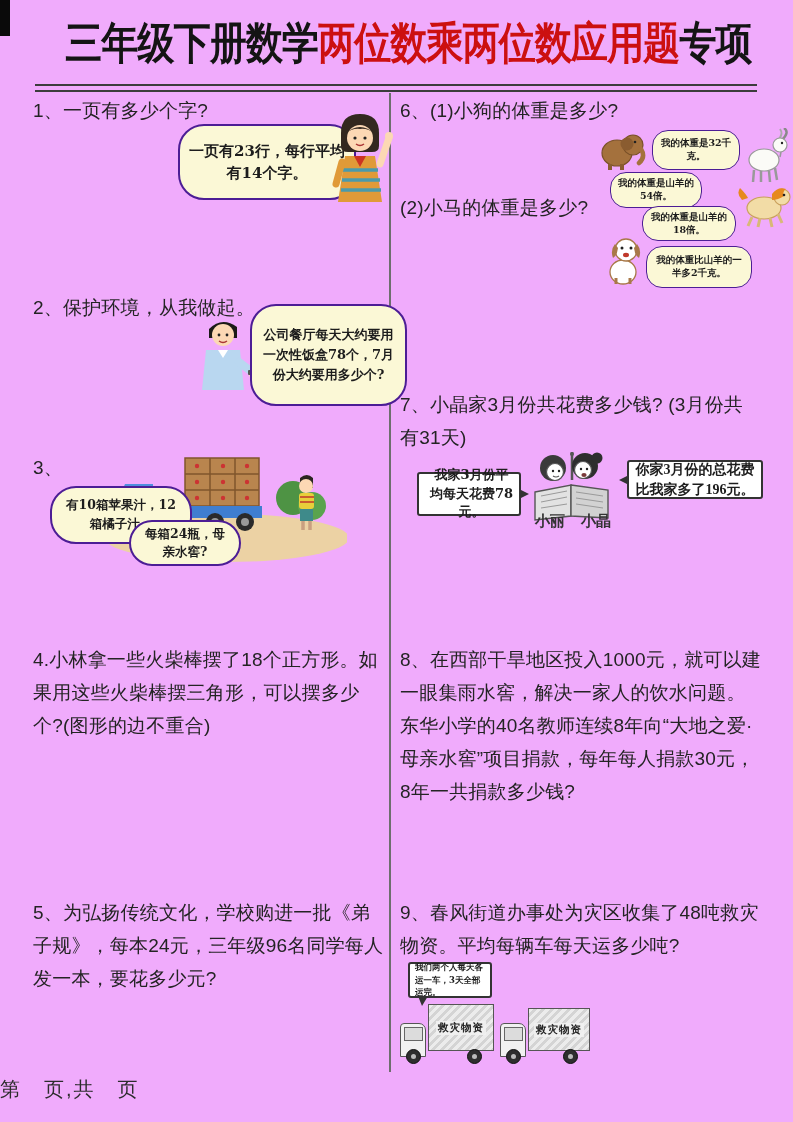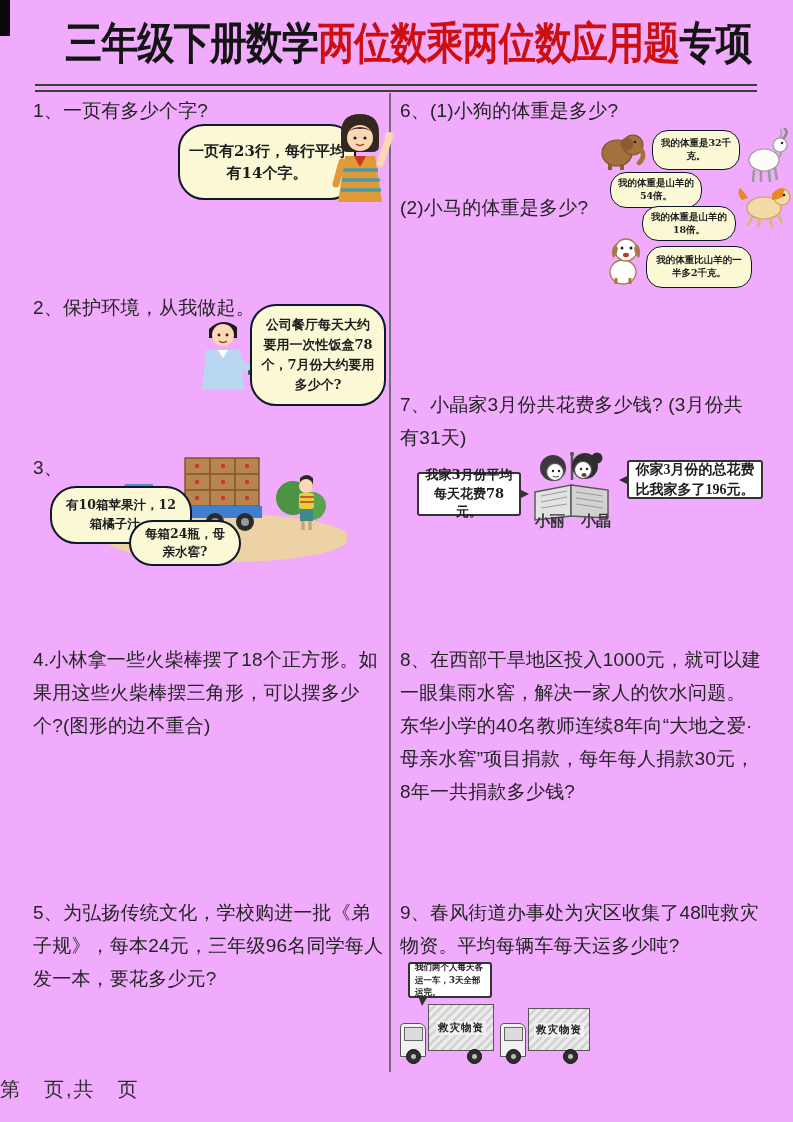--- a/index.html
+++ b/index.html
@@ -16,21 +16,21 @@
   .head-rule { position:absolute; left:35px; width:722px; top:84px; height:4px;
                border-top:2px solid #3c3c3c; border-bottom:2px solid #3c3c3c; }
 
   
   .col-divider { position:absolute; left:389px; top:93px; width:2px; height:979px; background:#6e6e6e; }
 
   
   .q { position:absolute; font-size:19px; line-height:33px; color:#242424; letter-spacing:0.2px; }
 
   
-  .cloud { position:absolute; background:#fbf8d6; border:2px solid #0f172a; border-radius:26px;
+  .cloud { position:absolute; background:#fbf8d6; border:2px solid #4c1d95; border-radius:26px;
            display:flex; align-items:center; justify-content:center; text-align:center;
            font-family:"DejaVu Serif",serif; font-weight:bold; color:#1d1d1d;
            padding:3px 8px; box-sizing:border-box; }
   .cloud.small { border-radius:16px; border-width:1.5px; padding:2px 5px; }
 
   
   .say-box { position:absolute; background:#fff; border:2px solid #333; border-radius:3px;
              display:flex; align-items:center; justify-content:center; text-align:center;
              font-family:"DejaVu Serif",serif; font-weight:bold; color:#1d1d1d;
              padding:2px 4px; box-sizing:border-box; }
@@ -114,21 +114,21 @@
       <circle cx="31" cy="19" r="11" fill="#fcd8b4"></circle>
       <circle cx="27" cy="19" r="1.4" fill="#222"></circle>
         <circle cx="35" cy="19" r="1.4" fill="#222"></circle>
       <path d="M27 25 Q31 28 35 25" stroke="#a33" stroke-width="1.4" fill="none"></path>
       <path d="M14 34 L48 34 L52 74 L10 74 Z" fill="#b9d7f0"></path>
       <path d="M26 34 L31 42 L36 34 Z" fill="#fff"></path>
       <path d="M47 46 L60 56" stroke="#b9d7f0" stroke-width="8" stroke-linecap="round"></path>
       <circle cx="61" cy="58" r="4" fill="#fcd8b4"></circle>
       <rect x="56" y="54" width="9" height="5" rx="1" fill="#555"></rect>
     </svg>
-    <div class="cloud" style="left:60px; top:2px; width:136px; height:102px; font-size:13px; line-height:1.55;">公司餐厅每天大约要用一次性饭盒78个，7月份大约要用多少个?</div>
+    <div class="cloud" style="left:60px; top:2px; width:157px; height:102px; font-size:13px; line-height:1.55;">公司餐厅每天大约要用一次性饭盒78个，7月份大约要用多少个?</div>
   </div>
 
   <div class="q" style="left:33px; top:451px; width:60px;">3、</div>
   <div class="illo" style="left:45px; top:448px; width:315px; height:120px;">
     <svg viewBox="0 0 250 115" style="left:52px; top:0; width:250px; height:115px;">
       <ellipse cx="130" cy="90" rx="122" ry="24" fill="#ecd2a4"></ellipse>
       <circle cx="196" cy="50" r="17" fill="#4e9344"></circle>
       <circle cx="215" cy="58" r="14" fill="#5aa34e"></circle>
       <rect x="88" y="10" width="74" height="48" fill="#b9854e" stroke="#80562c" stroke-width="1.5"></rect>
       <path d="M88 26 L162 26 M88 42 L162 42 M113 10 L113 58 M138 10 L138 58" stroke="#80562c" stroke-width="1.5"></path>
@@ -206,21 +206,21 @@
     </svg>
     <div class="cloud small" style="left:54px; top:12px; width:88px; height:40px; font-size:9.5px; line-height:1.35;">我的体重是32千克。</div>
     <div class="cloud small" style="left:12px; top:54px; width:92px; height:36px; font-size:9.5px; line-height:1.35;">我的体重是山羊的54倍。</div>
     <div class="cloud small" style="left:44px; top:88px; width:94px; height:35px; font-size:9.5px; line-height:1.35;">我的体重是山羊的18倍。</div>
     <div class="cloud small" style="left:48px; top:128px; width:106px; height:42px; font-size:9.5px; line-height:1.35;">我的体重比山羊的一半多2千克。</div>
   </div>
   <div class="q" style="left:400px; top:191px; width:200px;">(2)小马的体重是多少?</div>
 
   <div class="q" style="left:400px; top:388px; width:362px;">7、小晶家3月份共花费多少钱? (3月份共有31天)</div>
   <div class="illo" style="left:405px; top:450px; width:370px; height:90px;">
-    <div class="say-box tail-r" style="left:12px; top:22px; width:104px; height:44px; font-size:13px; line-height:1.45;">我家3月份平均每天花费78元。</div>
+    <div class="say-box tail-r" style="left:12px; top:22px; width:104px; height:44px; font-size:13px; line-height:1.45;padding-left:9px;">我家3月份平均每天花费78元。</div>
     <svg viewBox="0 0 98 74" style="left:118px; top:0; width:98px; height:74px;">
       <path d="M49 30 L49 2" stroke="#555" stroke-width="2.5"></path>
       <circle cx="49" cy="4" r="2" fill="#555"></circle>
       <circle cx="30" cy="18" r="13" fill="#3a3a3a"></circle>
       <circle cx="32" cy="22" r="8.5" fill="#fff" stroke="#555" stroke-width="1.2"></circle>
       <path d="M21 14 Q30 6 40 14 Q33 11 27 12 Z" fill="#3a3a3a"></path>
       <circle cx="30" cy="21" r="1.2" fill="#222"></circle>
         <circle cx="36" cy="21" r="1.2" fill="#222"></circle>
       <path d="M30 26 Q33 28 36 26" stroke="#555" stroke-width="1.2" fill="none"></path>
       <circle cx="62" cy="16" r="13" fill="#2e2e2e"></circle>

